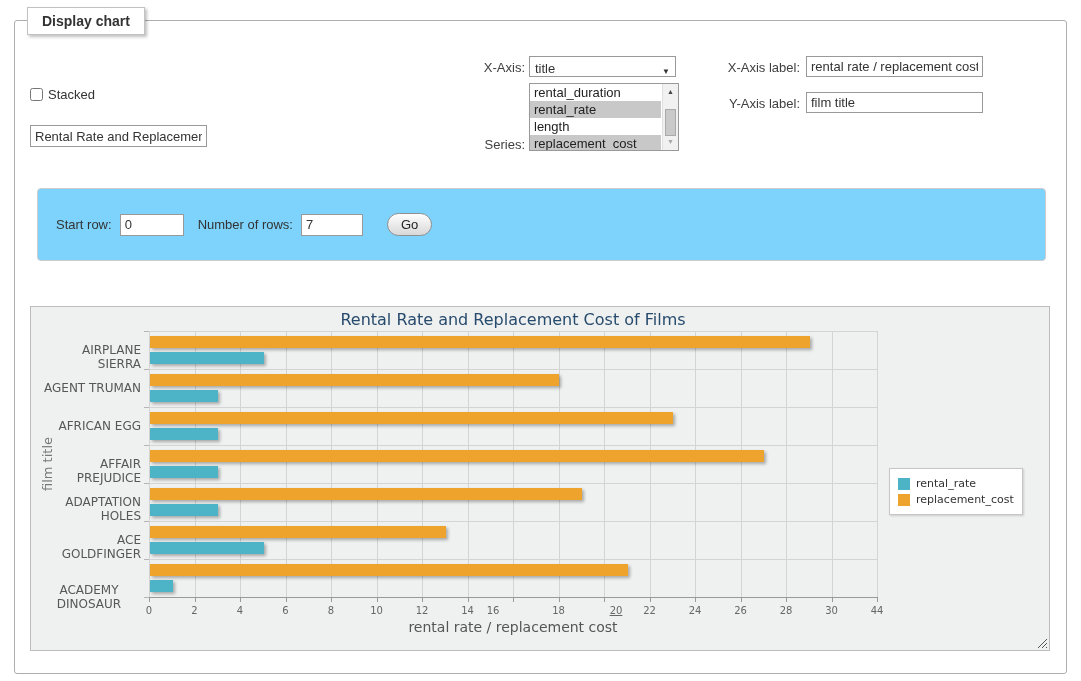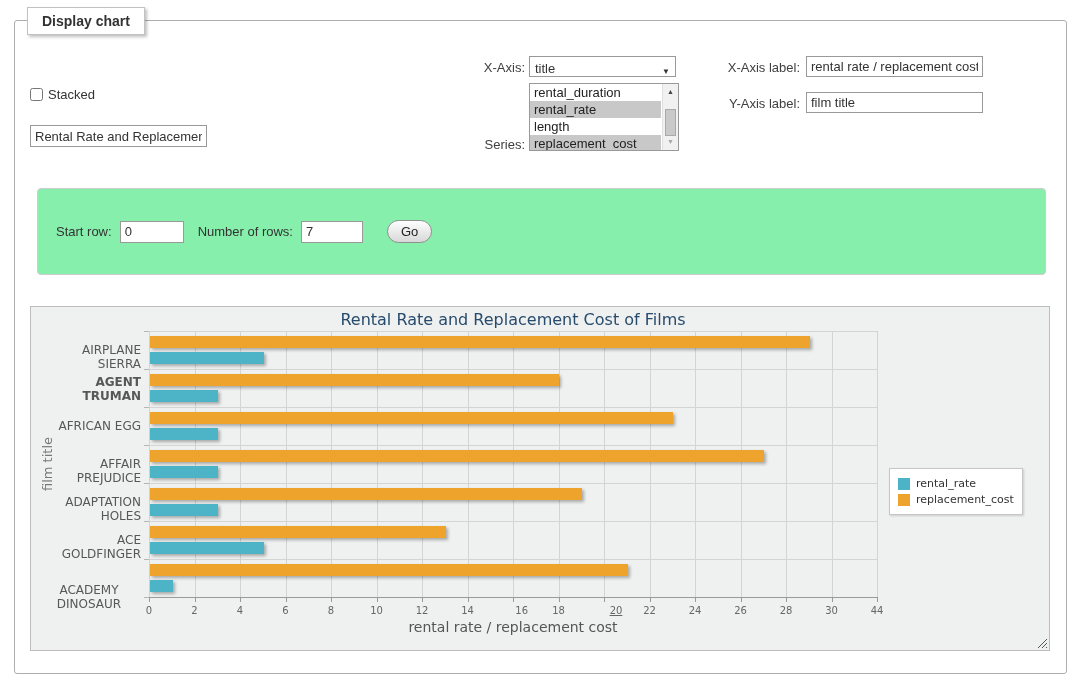--- a/index.html
+++ b/index.html
@@ -47,21 +47,21 @@
   #sb-thumb { position:absolute; left:2px; right:2px; top:25px; height:27px; background:#c9c9c9;
               border:1px solid #aaa; }
   #series-lbl { left:468px; top:137px; width:57px; text-align:right; }
 
   #xlabel-lbl { left:718px; top:60px; width:82px; text-align:right; }
   #xlabel-input { position:absolute; left:806px; top:56px; width:177px; height:21px; }
   #ylabel-lbl { left:718px; top:96px; width:82px; text-align:right; }
   #ylabel-input { position:absolute; left:806px; top:92px; width:177px; height:21px; }
 
   
-  #rows-box { position:absolute; left:37px; top:188px; width:1009px; height:87px; background:#86efac;
+  #rows-box { position:absolute; left:37px; top:188px; width:1009px; height:73px; background:#7dd3fc;
               border:1px solid #ccc; border-radius:4px; }
   #rows-box .inner { position:absolute; left:18px; top:0; height:100%; display:flex; align-items:center; gap:8px; }
   #start-row-input { width:64px; }
   #num-rows-input { width:62px; }
   #go-button { margin-left:16px; height:23px; padding:0 13px; font-family:"Liberation Sans",sans-serif;
                font-size:13px; color:#222; border:1px solid #909090; border-radius:12px;
                background:linear-gradient(#fefefe,#d8d8d8); cursor:pointer; }
 
   
   #chart-box { position:absolute; left:30px; top:306px; width:1020px; height:345px; background:#eff0f0;
@@ -165,21 +165,21 @@
         <div class="xtick" style="left: 227.5px;"></div>
         <div class="xtick-label" style="left: 212.5px;">10</div>
         <div class="vgrid" style="left: 273px;"></div>
         <div class="xtick" style="left: 273px;"></div>
         <div class="xtick-label" style="left: 258px;">12</div>
         <div class="vgrid" style="left: 318.5px;"></div>
         <div class="xtick" style="left: 318.5px;"></div>
         <div class="xtick-label" style="left: 303.5px;">14</div>
         <div class="vgrid" style="left: 364px;"></div>
         <div class="xtick" style="left: 364px;"></div>
-        <div class="xtick-label" style="left: 349px; text-align: right;">16</div>
+        <div class="xtick-label" style="left: 329px;">16</div>
         <div class="vgrid" style="left: 409.5px;"></div>
         <div class="xtick" style="left: 409.5px;"></div>
         <div class="xtick-label" style="left: 394.5px;">18</div>
         <div class="vgrid" style="left: 455px;"></div>
         <div class="xtick" style="left: 455px;"></div>
         <div class="xtick-label" style="left: 452px; text-decoration: underline;">20</div>
         <div class="vgrid" style="left: 500.5px;"></div>
         <div class="xtick" style="left: 500.5px;"></div>
         <div class="xtick-label" style="left: 485.5px;">22</div>
         <div class="vgrid" style="left: 546px;"></div>
@@ -208,21 +208,21 @@
         <div class="hgrid" style="top: 152px;"></div>
         <div class="ytick" style="top: 152px;"></div>
         <div class="hgrid" style="top: 190px;"></div>
         <div class="ytick" style="top: 190px;"></div>
         <div class="hgrid" style="top: 228px;"></div>
         <div class="ytick" style="top: 228px;"></div>
         <div class="ytick" style="top: 266px;"></div>
         <div class="cat-label" style="top: 12px;">AIRPLANE SIERRA</div>
         <div class="bar" style="left: 1px; top: 5px; width: 660px; background: rgb(237, 163, 44);"></div>
         <div class="bar" style="left: 1px; top: 21px; width: 114px; background: rgb(77, 179, 198);"></div>
-        <div class="cat-label" style="top: 44px; font-weight: bold;">AGENT TRUMAN</div>
+        <div class="cat-label" style="top: 50px;">AGENT TRUMAN</div>
         <div class="bar" style="left: 1px; top: 43px; width: 409px; background: rgb(237, 163, 44);"></div>
         <div class="bar" style="left: 1px; top: 59px; width: 68px; background: rgb(77, 179, 198);"></div>
         <div class="cat-label" style="top: 88px;">AFRICAN EGG</div>
         <div class="bar" style="left: 1px; top: 81px; width: 523px; background: rgb(237, 163, 44);"></div>
         <div class="bar" style="left: 1px; top: 97px; width: 68px; background: rgb(77, 179, 198);"></div>
         <div class="cat-label" style="top: 126px;">AFFAIR PREJUDICE</div>
         <div class="bar" style="left: 1px; top: 119px; width: 614px; background: rgb(237, 163, 44);"></div>
         <div class="bar" style="left: 1px; top: 135px; width: 68px; background: rgb(77, 179, 198);"></div>
         <div class="cat-label" style="top: 164px;">ADAPTATION HOLES</div>
         <div class="bar" style="left: 1px; top: 157px; width: 432px; background: rgb(237, 163, 44);"></div>

